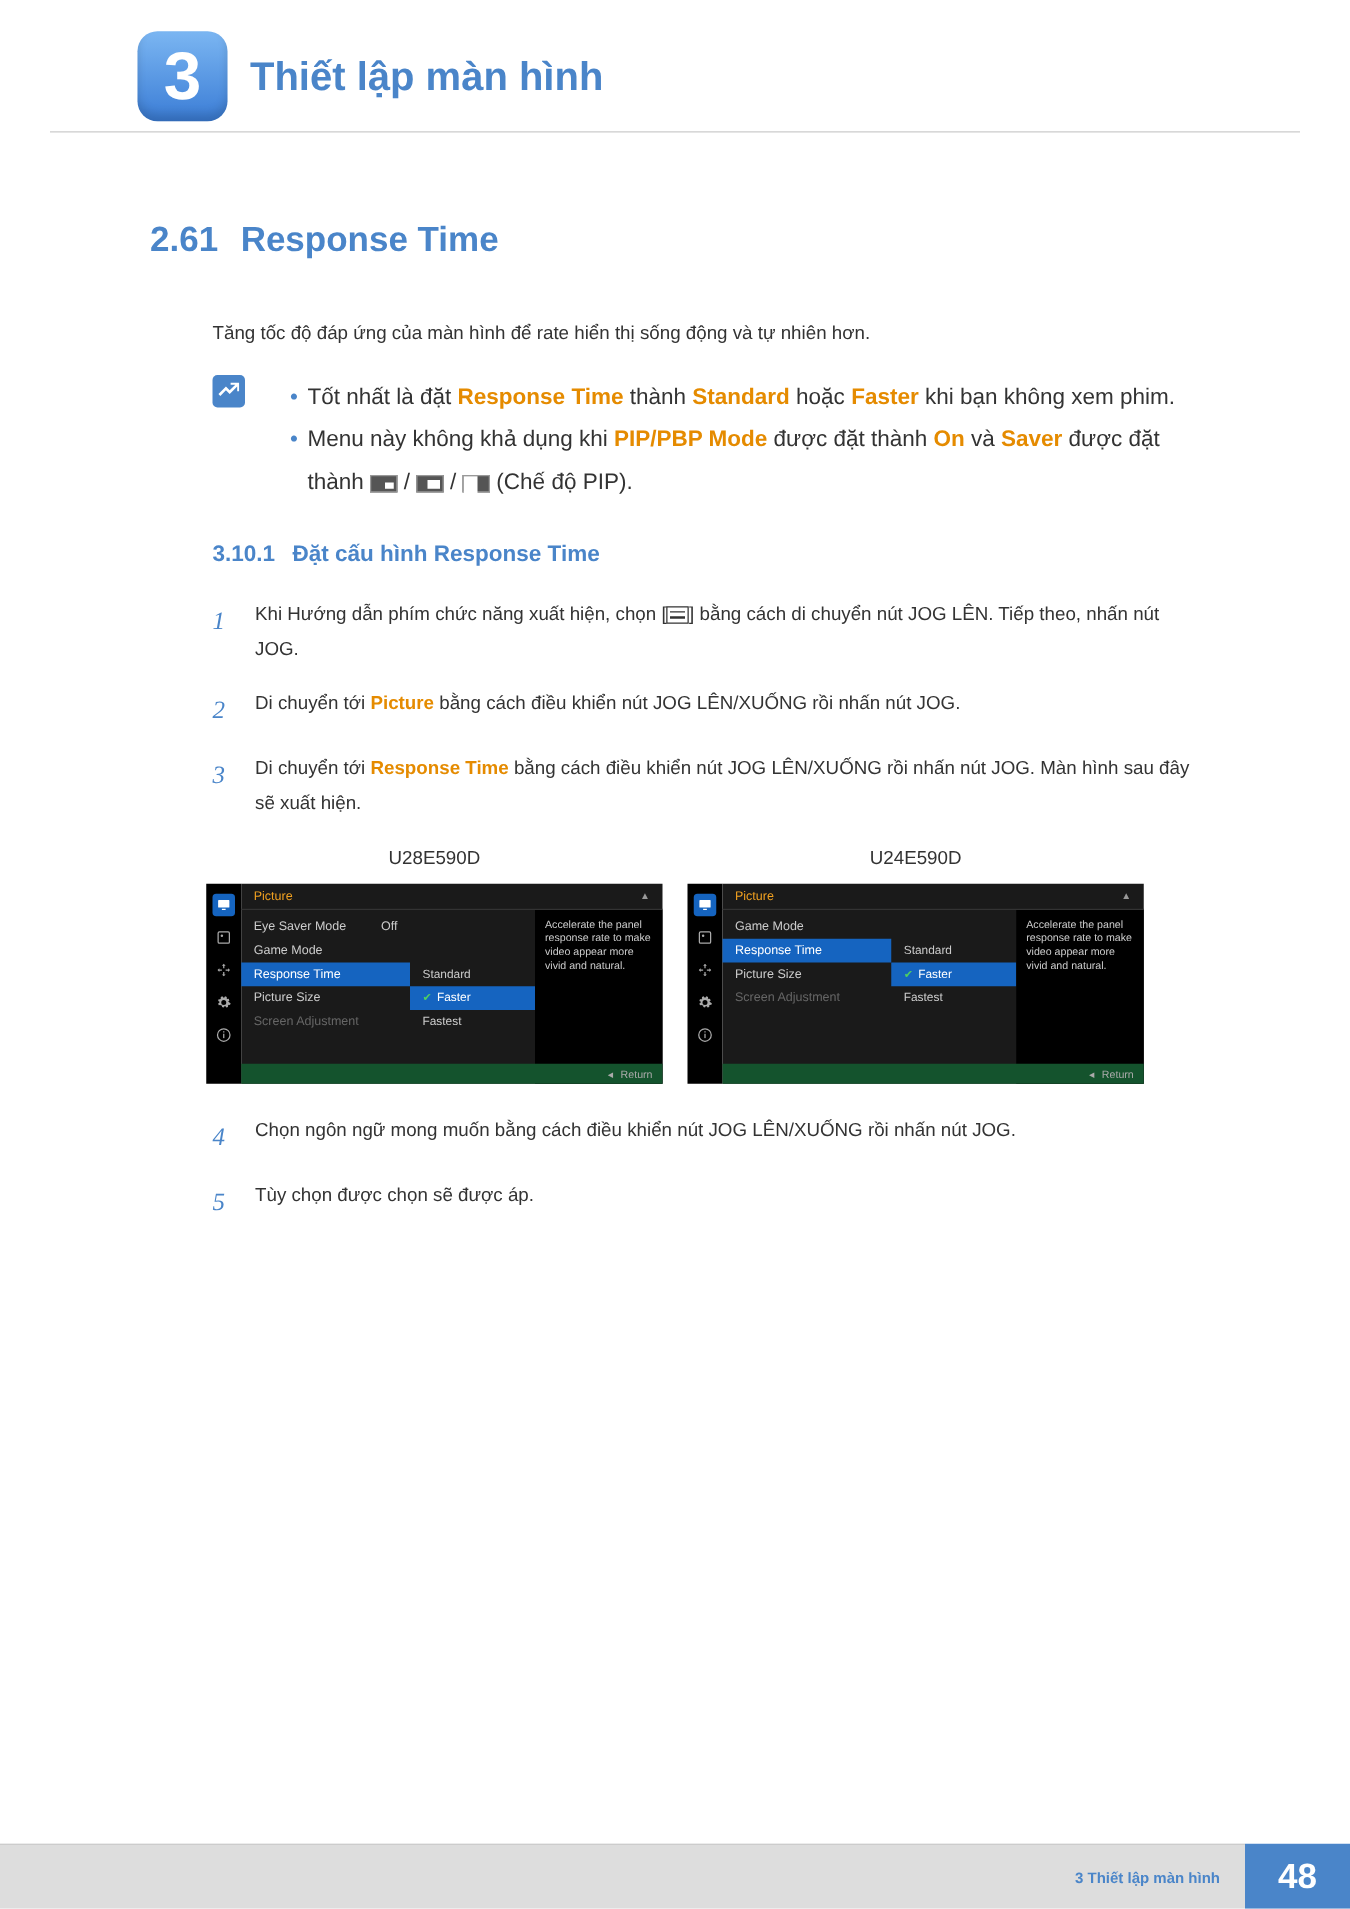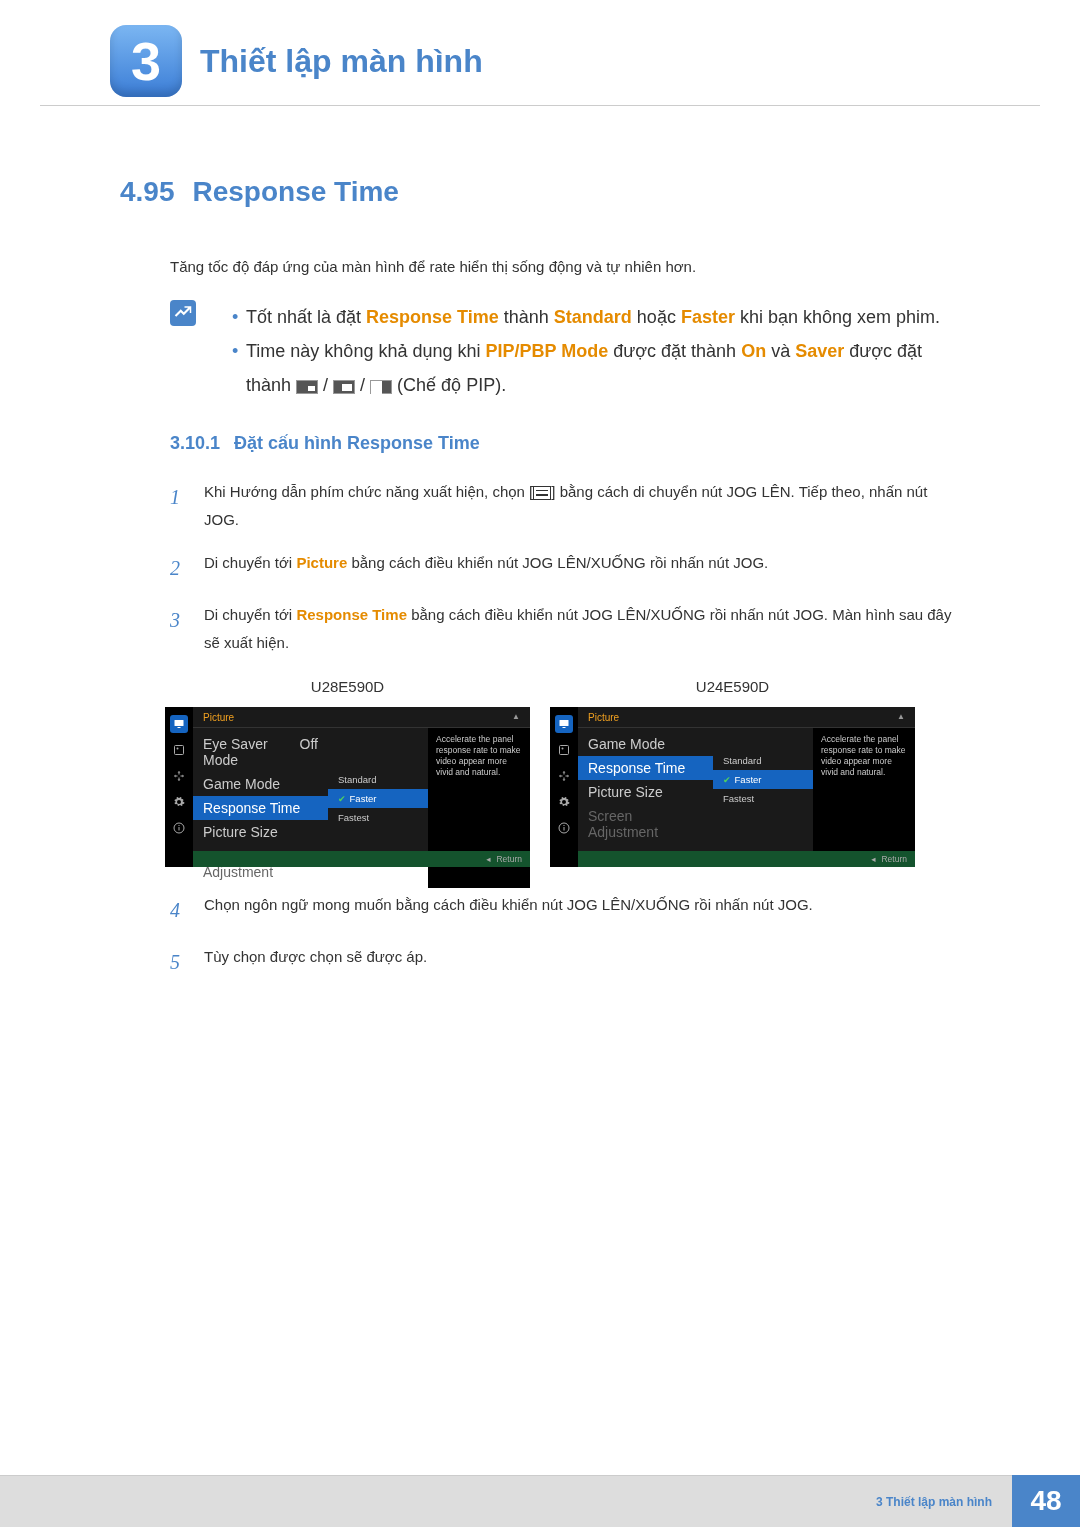--- a/index.html
+++ b/index.html
@@ -71,66 +71,66 @@
   .osd-side{width:28px;background:#000;display:flex;flex-direction:column;align-items:center;padding-top:8px;gap:8px;}
   .sicon{width:18px;height:18px;border-radius:3px;display:flex;align-items:center;justify-content:center;}
   .sicon.sel{background:#1564c0;}
   .sicon svg{width:12px;height:12px;fill:#aaa;}
   .sicon.sel svg{fill:#fff;}
   .osd-main{flex:1;background:#1a1a1a;display:flex;flex-direction:column;position:relative;}
   .osd-head{color:#f0a020;padding:5px 10px 4px 10px;font-size:10px;display:flex;justify-content:space-between;border-bottom:1px solid #333;}
   .osd-head .arrow{color:#999;font-size:8px;}
   .osd-body{flex:1;display:flex;}
   .osd-menu{width:135px;padding:4px 0;}
-  .osd-item{padding:4px 10px;font-size:14px;color:#ccc;display:flex;justify-content:space-between;}
+  .osd-item{padding:4px 10px;font-size:10px;color:#ccc;display:flex;justify-content:space-between;}
   .osd-item.sel{background:#1564c0;color:#fff;}
   .osd-item.dim{color:#666;}
   .osd-opts{width:100px;padding:4px 0;}
   .osd-opt{padding:4px 10px;font-size:9.5px;color:#ccc;}
   .osd-opt.sel{background:#1564c0;color:#fff;}
   .osd-opt .chk{color:#4fd060;margin-right:4px;font-size:9px;}
   .osd-help{flex:1;background:#000;padding:6px 8px;font-size:8.5px;line-height:1.3;color:#ccc;}
   .osd-foot{position:absolute;bottom:0;right:0;left:28px;background:#14532d;font-size:8.5px;color:#aaa;padding:3px 8px;text-align:right;}
   .osd-foot .tri{margin-right:6px;}
   .page-footer{
     position:absolute;bottom:0;left:0;right:0;height:52px;
     display:flex;align-items:stretch;justify-content:flex-end;
   }
   .foot-text{background:#ddd;color:#4a85c9;font-weight:bold;font-size:12px;display:flex;align-items:center;padding:0 20px;border-top:1px solid #ccc;flex:1;justify-content:flex-end;}
-  .foot-num{background:#4a85c9;color:#fff;font-size:28px;font-weight:bold;width:68px;display:flex;align-items:center;justify-content:center;}
+  .foot-num{background:#4a85c9;color:#fff;font-size:28px;font-weight:bold;width:84px;display:flex;align-items:center;justify-content:center;}
 </style>
 </head>
 <body>
 
 <div class="page-header">
   <div class="chap-badge">3</div>
   <div class="chap-title">Thiết lập màn hình</div>
 </div>
 
 <div class="content">
 
   <div class="section-head">
-    <span class="sec-num">4.95</span>
+    <span class="sec-num">2.61</span>
     <span class="sec-title">Response Time</span>
   </div>
 
   <p class="para" style="margin-left:50px">Tăng tốc độ đáp ứng của màn hình để rate hiển thị sống động và tự nhiên hơn.</p>
 
   <div class="note-row">
     <div class="note-icon">
       <svg viewBox="0 0 24 24">
           <path d="M3 17l6-6 4 4 8-8v5h2V3h-9v2h5l-6 6-4-4-8 8z"></path>
         </svg>
     </div>
     <ul class="note-list">
       <li>
         <span>Tốt nhất là đặt </span><b class="orange">Response Time</b><span> thành </span><b class="orange">Standard</b><span> hoặc </span><b class="orange">Faster</b><span> khi bạn không xem phim.</span>
       </li>
       <li>
-        <span>Time này không khả dụng khi </span><b class="orange">PIP/PBP Mode</b><span> được đặt thành </span><b class="orange">On</b><span> và </span><b class="orange">Saver</b><span> được đặt thành </span>
+        <span>Menu này không khả dụng khi </span><b class="orange">PIP/PBP Mode</b><span> được đặt thành </span><b class="orange">On</b><span> và </span><b class="orange">Saver</b><span> được đặt thành </span>
         <span class="pip-icon pip1"></span> /
         <span class="pip-icon pip2"></span> /
         <span class="pip-icon pip3"></span>
         <span> (Chế độ PIP).</span>
       </li>
     </ul>
   </div>
 
   <div class="subsec">
     <span class="subsec-num">3.10.1</span>

